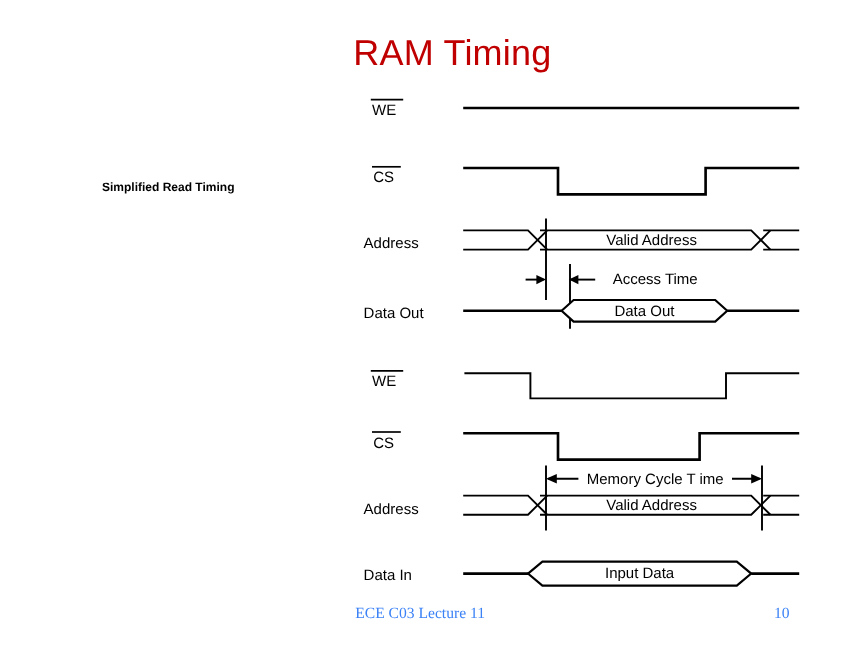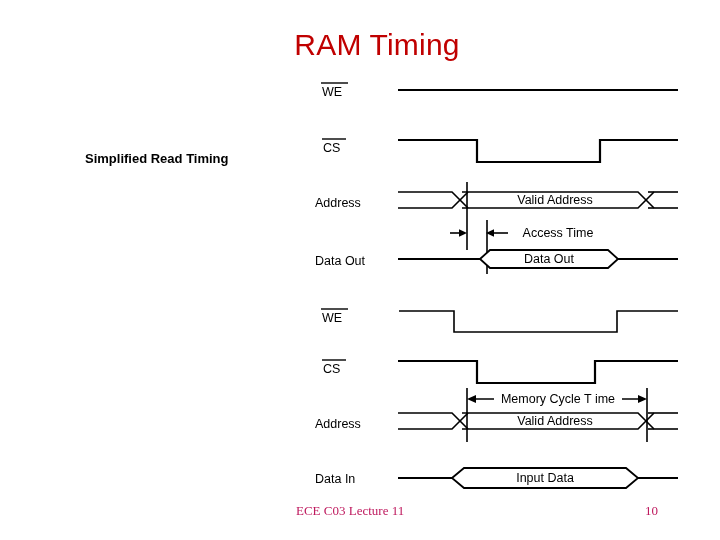--- a/index.html
+++ b/index.html
@@ -30,42 +30,42 @@
     font-family: "Liberation Sans", sans-serif;
     font-size: 30px;
     font-weight: normal;
     color: #C00000;
     letter-spacing: 0.2px;
     margin-left: 17px;
   }
   .section-label {
     position: absolute;
     font-family: "Liberation Sans", sans-serif;
-    font-size: 13px;
+    font-size: 10px;
     font-weight: bold;
     color: #000000;
     white-space: nowrap;
   }
   #read-label  { left: 85px;  top: 151px; }
   #write-label { left: 94px;  top: 376px; }
 
   #diagram {
     position: absolute;
-    left: 302px;
+    left: 290px;
     top: 70px;
     width: 380px;
     height: 425px;
   }
   #diagram svg { display: block; }
 
   .footer-text {
     position: absolute;
     font-family: "Liberation Serif", serif;
     font-size: 13px;
-    color: #be185d;
+    color: #3b82f6;
     white-space: nowrap;
   }
   #footer-center { left: 296px; top: 503px; }
   #footer-page   { left: 645px; top: 503px; text-align: right; }
 </style>
 </head>
 <body>
 
 <div id="slide">
 

